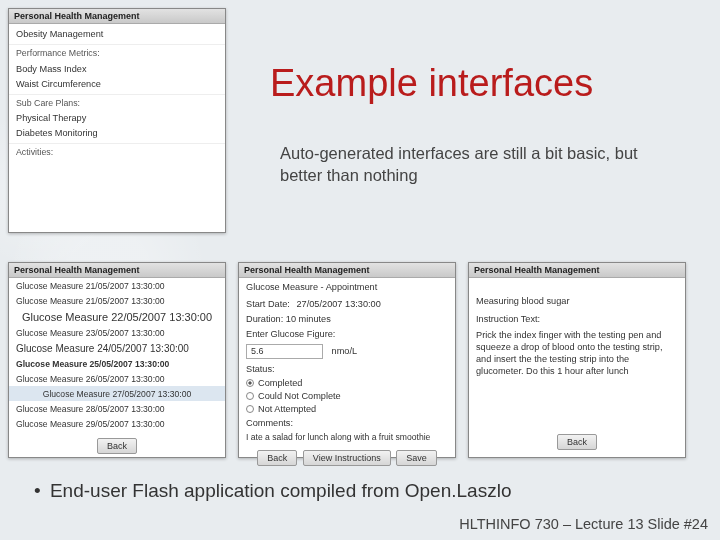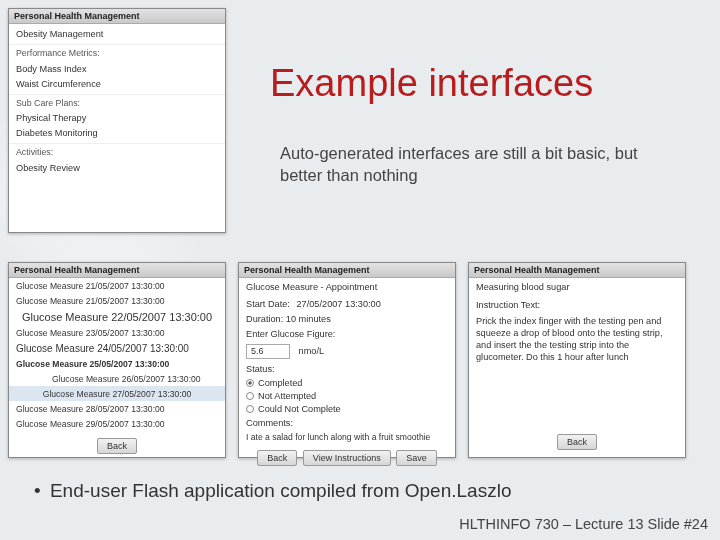--- a/index.html
+++ b/index.html
@@ -35,71 +35,70 @@
 <div class="panel p1">
   <div class="hdr">Personal Health Management</div>
   <div class="row rowline" style="padding-top:5px;padding-bottom:5px">Obesity Management</div>
   <div class="sect">Performance Metrics:</div>
   <div class="row">Body Mass Index</div>
   <div class="row rowline" style="padding-bottom:5px">Waist Circumference</div>
   <div class="sect">Sub Care Plans:</div>
   <div class="row">Physical Therapy</div>
   <div class="row rowline" style="padding-bottom:5px">Diabetes Monitoring</div>
   <div class="sect">Activities:</div>
-  <div class="row">Obesity Review</div>
 </div>
 
 <div class="panel p2">
   <div class="hdr">Personal Health Management</div>
   <div id="hist">
       <div class="row" style="font-size: 8.6px;">Glucose Measure 21/05/2007 13:30:00</div>
       <div class="row" style="font-size: 8.6px;">Glucose Measure 21/05/2007 13:30:00</div>
       <div class="row" style="font-size: 11px; text-align: center;">Glucose Measure 22/05/2007 13:30:00</div>
       <div class="row" style="font-size: 8.6px;">Glucose Measure 23/05/2007 13:30:00</div>
       <div class="row" style="font-size: 10px;">Glucose Measure 24/05/2007 13:30:00</div>
       <div class="row" style="font-size: 8.6px; font-weight: bold;">Glucose Measure 25/05/2007 13:30:00</div>
-      <div class="row" style="font-size: 8.6px; margin-left: 36px;">Glucose Measure 26/05/2007 13:30:00</div>
+      <div class="row" style="font-size: 8.6px;">Glucose Measure 26/05/2007 13:30:00</div>
       <div class="row sel" style="font-size: 8.6px; text-align: center;">Glucose Measure 27/05/2007 13:30:00</div>
       <div class="row" style="font-size: 8.6px;">Glucose Measure 28/05/2007 13:30:00</div>
       <div class="row" style="font-size: 8.6px;">Glucose Measure 29/05/2007 13:30:00</div>
     </div>
   <div style="text-align:center;padding:7px 0">
     <span class="btn">Back</span>
   </div>
 </div>
 
 <div class="panel p3">
   <div class="hdr">Personal Health Management</div>
   <div class="row" style="padding-top:4px;padding-bottom:4px">Glucose Measure - Appointment</div>
   <div class="row">
     <span>Start Date:</span>
     <span style="margin-left:4px">27/05/2007 13:30:00</span>
   </div>
   <div class="row">Duration:  10 minutes</div>
   <div class="row">Enter Glucose Figure:</div>
   <div class="row">
-    <span class="inp" style="width:44px">5.6</span>
+    <span class="inp" style="width:77px">5.6</span>
     <span style="margin-left:6px">nmo/L</span>
   </div>
   <div class="row">Status:</div>
   <div id="stats">
       <div class="row" style="padding-top: 1.5px; padding-bottom: 1.5px;"><span class="radio on"></span>Completed</div>
+      <div class="row" style="padding-top: 1.5px; padding-bottom: 1.5px;"><span class="radio"></span>Could Not Complete</div>
       <div class="row" style="padding-top: 1.5px; padding-bottom: 1.5px;"><span class="radio"></span>Not Attempted</div>
-      <div class="row" style="padding-top: 1.5px; padding-bottom: 1.5px;"><span class="radio"></span>Could Not Complete</div>
     </div>
   <div class="row">Comments:</div>
   <div class="row" style="white-space:normal;font-size:8.6px;line-height:1.15">I ate a salad for lunch along with a fruit smoothie</div>
   <div style="text-align:center;padding:5px 0">
     <span class="btn">Back</span>
     <span class="btn" style="margin:0 3px">View Instructions</span>
     <span class="btn">Save</span>
   </div>
 </div>
 
 <div class="panel p4">
   <div class="hdr">Personal Health Management</div>
-  <div class="row" style="padding-top:4px">Measuring blood sugar</div>
+  <div class="row" style="padding-top:18px">Measuring blood sugar</div>
   <div class="row" style="padding-top:5px">Instruction Text:</div>
   <div class="row" style="white-space:normal;line-height:1.3;padding-top:4px">Prick the index finger with the testing pen and squeeze a drop of blood onto the testing strip, and insert the the testing strip into the glucometer. Do this 1 hour after lunch</div>
   <div style="position:absolute;bottom:7px;left:0;right:0;text-align:center">
     <span class="btn">Back</span>
   </div>
 </div>
 
 </body></html>

